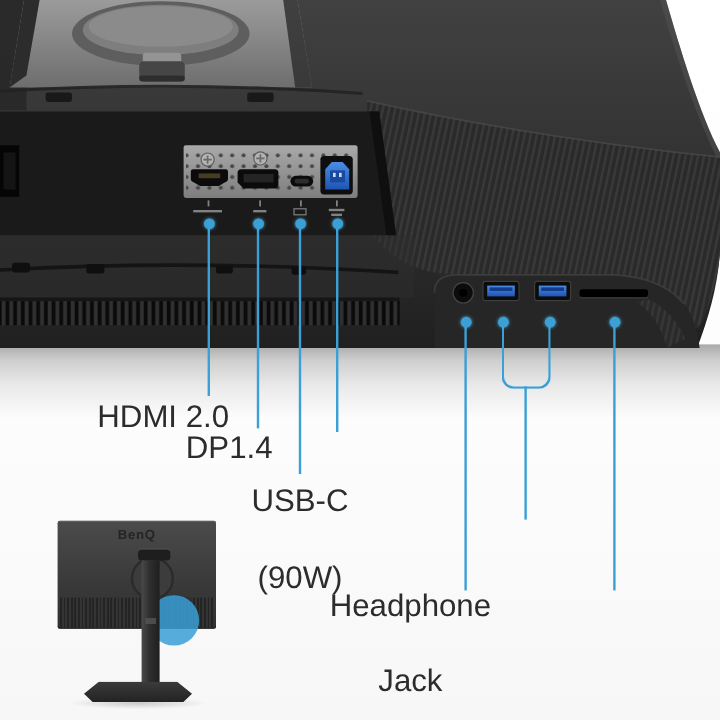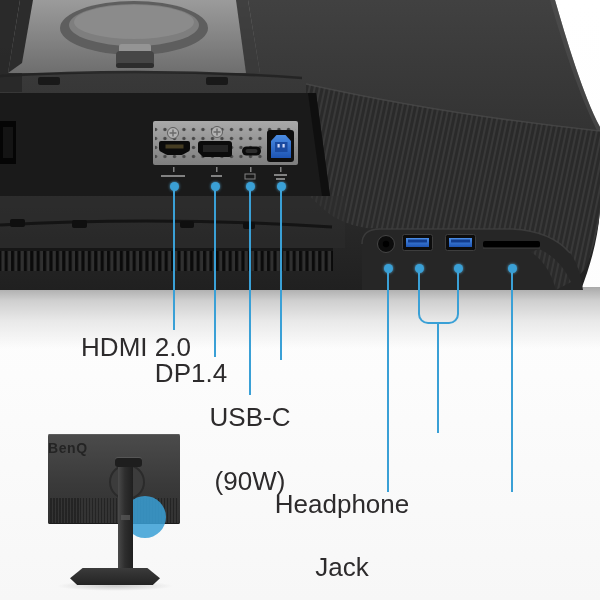--- a/index.html
+++ b/index.html
@@ -19,22 +19,22 @@
        box-shadow:0 0 3px rgba(90,185,235,.9);z-index:6;}
   .bracket{position:absolute;border:2px solid var(--accent,#3aa0d6);border-top:none;
        border-radius:0 0 10px 10px;z-index:5;background:transparent;}
   .label{position:absolute;transform:translateX(-50%);white-space:nowrap;z-index:7;
        font-weight:400;font-size:26px;line-height:1;color:#2d2b2c;}
   
   .mini{position:absolute;left:48px;top:434px;width:132px;height:160px;z-index:4;}
   .mini-screen{position:absolute;left:0;top:0;width:132px;height:90px;border-radius:2px;
        background:linear-gradient(180deg,#4b4b4b 0%,#3a3a3a 55%,#303030 100%);
        box-shadow:inset 0 1px 0 #5d5d5d, inset 0 -1px 0 #1c1c1c;}
-  .mini-logo{position:absolute;left:0;top:6px;width:132px;text-align:left;
-       font-size:14px;font-weight:700;letter-spacing:.6px;color:#242424;}
+  .mini-logo{position:absolute;left:0;top:6px;width:132px;text-align:center;
+       font-size:11px;font-weight:700;letter-spacing:.6px;color:#242424;}
   .mini-vents{position:absolute;left:2px;top:64px;width:128px;height:25px;
        background:repeating-linear-gradient(90deg,#222 0 1.5px,#343434 1.5px 3px);opacity:.9;}
   .mini-mount{position:absolute;left:61px;top:30px;width:36px;height:36px;border-radius:50%;
        background:#3c3c3c;border:2px solid #2b2b2b;box-sizing:border-box;}
   .mini-circle{position:absolute;left:76px;top:62px;width:42px;height:42px;border-radius:50%;
        background:var(--accent,#3aa0d6);opacity:.85;}
   .mini-handle{position:absolute;left:67px;top:24px;width:27px;height:9px;border-radius:3px;
        background:#1e1e1e;box-shadow:0 -1px 0 #565656;}
   .mini-column{position:absolute;left:70px;top:33px;width:15px;height:108px;
        background:linear-gradient(90deg,#4a4a4a 0%,#2e2e2e 45%,#1f1f1f 100%);}

